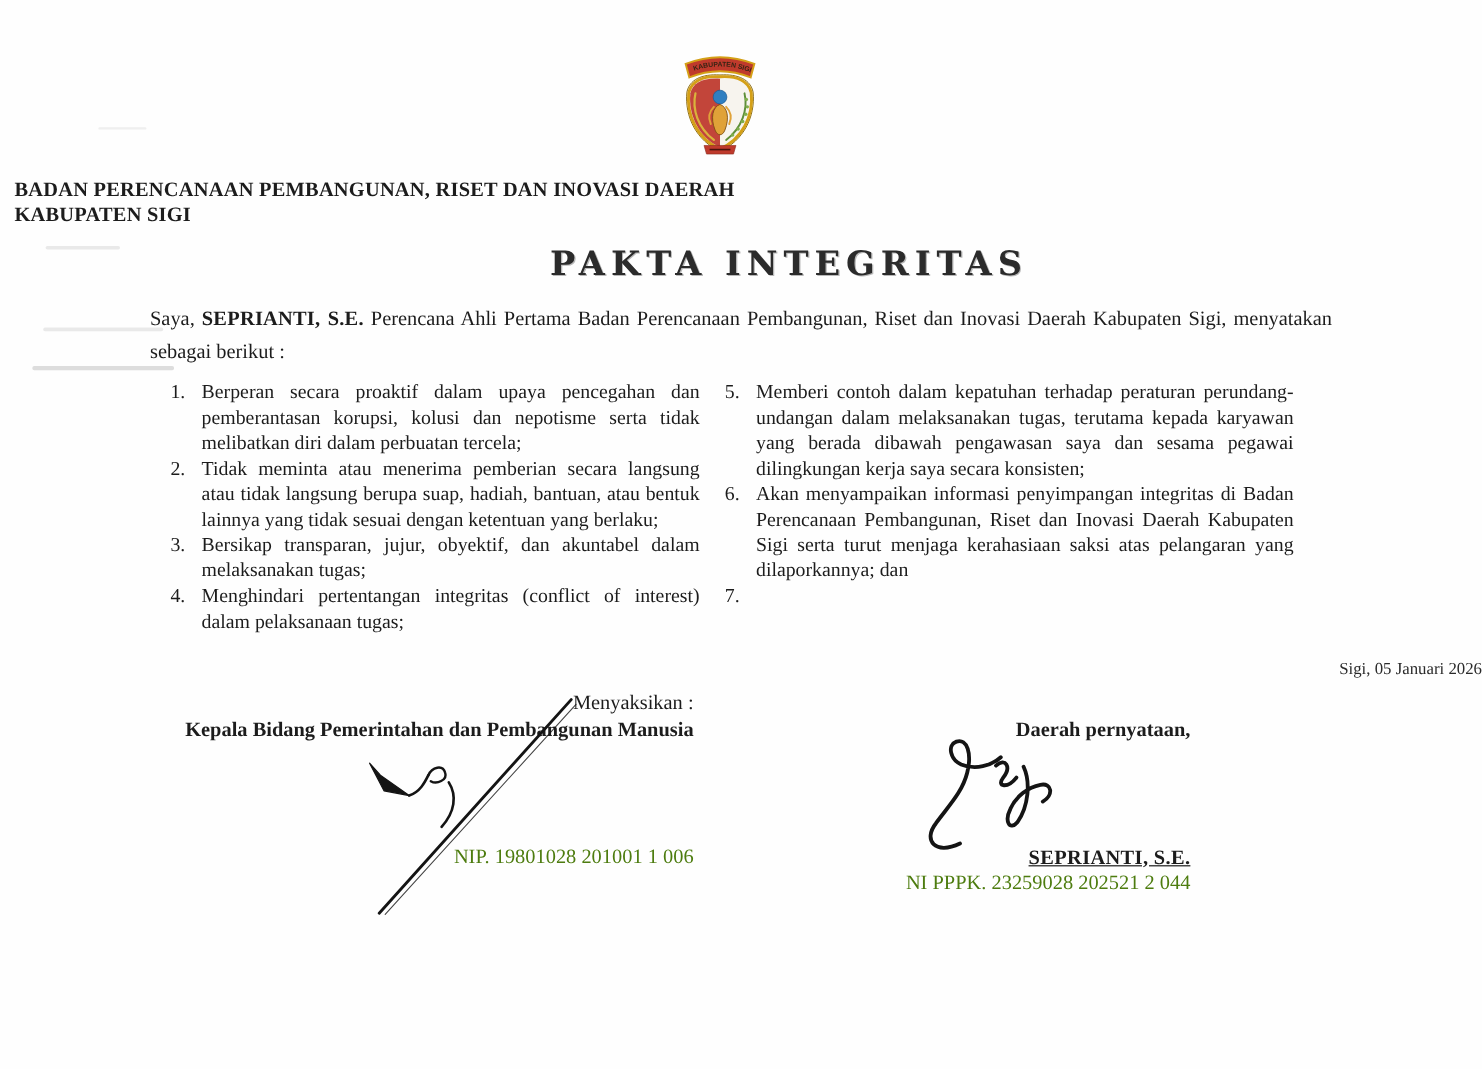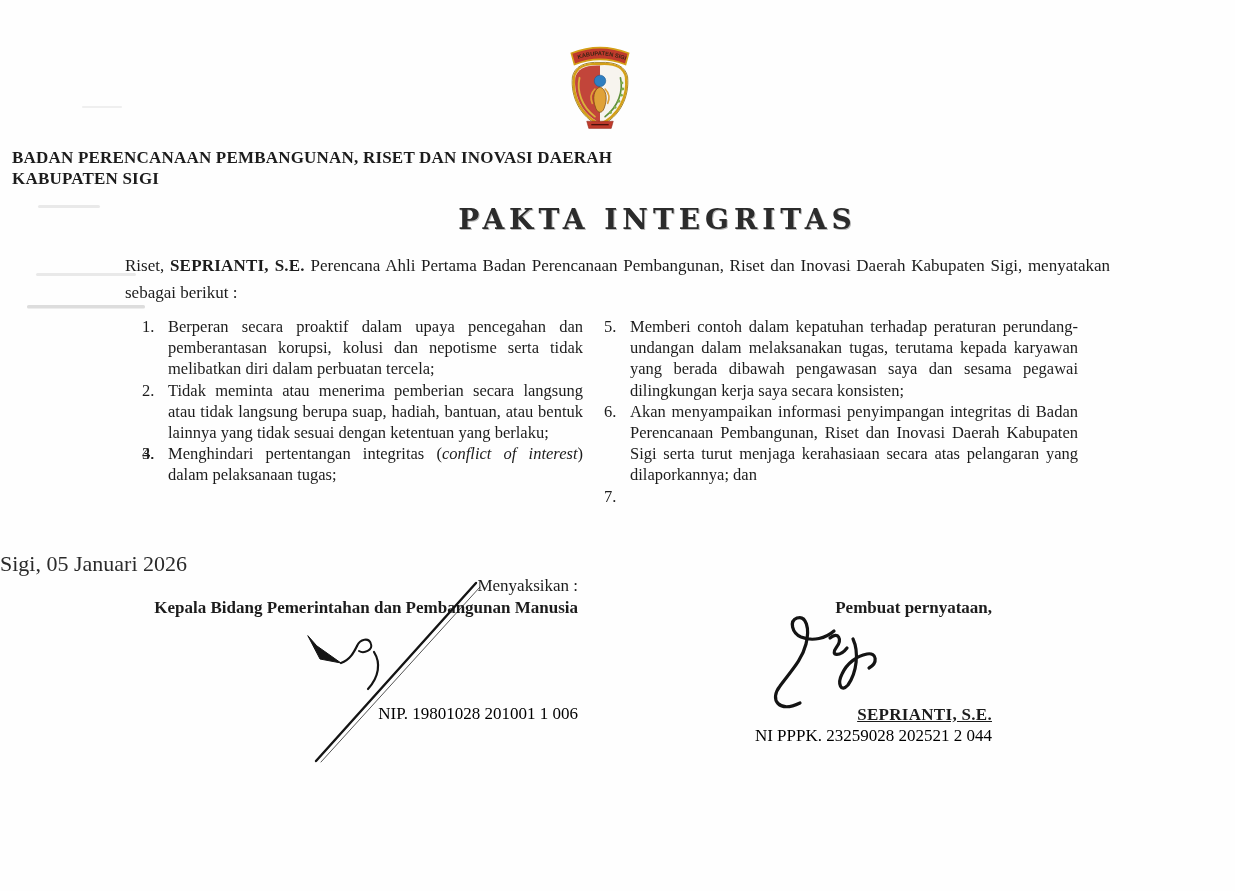--- a/index.html
+++ b/index.html
@@ -36,37 +36,37 @@
   }
   .intro b { letter-spacing: 0.2px; }
 
   
   .columns { position: absolute; top: 316px; left: 126px; width: 952px; display: flex; }
   .col { font-size: 16.5px; line-height: 21.2px; }
   .col-left  { margin-left: 14px; width: 443px; }
   .col-right { margin-left: 19px; width: 476px; }
   .pact-item { position: relative; padding-left: 28px; text-align: justify; }
   .pact-item .num { position: absolute; left: 2px; top: 0; }
-  .pact-item .it { font-style: italic; }
+  .pact-item .it { }
 
   
   .dateline {
     position: absolute; top: 551px; left: 0; width: 100%;
-    text-align: left; font-size: 22px; color: #2a2a2a;
+    text-align: right; font-size: 14px; color: #2a2a2a;
   }
 
   
   .sign-block { position: absolute; text-align: right; font-size: 17px; line-height: 21.5px; }
   .sign-witness { top: 575px; left: 126px; width: 452px; }
   .sign-declarant { top: 597px; left: 686px; width: 306px; }
   .sign-role { font-weight: bold; }
   .sign-gap-left { height: 85px; }
   .sign-gap-right { height: 85px; }
   .sign-name { font-weight: bold; text-decoration: underline; letter-spacing: 0.3px; }
-  .sign-nip { font-size: 17px; color: #000000; }
+  .sign-nip { font-size: 17px; color: #4d7c0f; }
 
   
   .ink-overlay {
     position: absolute; top: 0; left: 0; width: 1235px; height: 891px;
     pointer-events: none;
   }
 </style>
 </head>
 <body>
 
@@ -106,66 +106,67 @@
     <rect x="26.5" y="82.2" width="17" height="1.3" fill="#4a120c"></rect>
   </svg>
 
   <div class="header">
     <div>BADAN PERENCANAAN PEMBANGUNAN, RISET DAN INOVASI DAERAH</div>
     <div>KABUPATEN SIGI</div>
   </div>
 
   <div class="doc-title">PAKTA INTEGRITAS</div>
 
-  <div class="intro"><span>Riset, </span><b>SEPRIANTI, S.E.</b><span> Perencana Ahli Pertama Badan Perencanaan Pembangunan, Riset dan Inovasi Daerah Kabupaten Sigi, menyatakan sebagai berikut :</span></div>
+  <div class="intro"><span>Saya, </span><b>SEPRIANTI, S.E.</b><span> Perencana Ahli Pertama Badan Perencanaan Pembangunan, Riset dan Inovasi Daerah Kabupaten Sigi, menyatakan sebagai berikut :</span></div>
 
   <div class="columns">
     <div class="col col-left">
       <div class="pact-item">
         <span class="num">1.</span>
         <span>Berperan secara proaktif dalam upaya pencegahan dan pemberantasan korupsi, kolusi dan nepotisme serta tidak melibatkan diri dalam perbuatan tercela;</span>
       </div>
       <div class="pact-item">
         <span class="num">2.</span>
         <span>Tidak meminta atau menerima pemberian secara langsung atau tidak langsung berupa suap, hadiah, bantuan, atau bentuk lainnya yang tidak sesuai dengan ketentuan yang berlaku;</span>
       </div>
       <div class="pact-item">
         <span class="num">3.</span>
+        <span>Bersikap transparan, jujur, obyektif, dan akuntabel dalam melaksanakan tugas;</span>
       </div>
       <div class="pact-item">
         <span class="num">4.</span>
         <span><span>Menghindari pertentangan integritas (</span><span class="it">conflict of interest</span><span>) dalam pelaksanaan tugas;</span></span>
       </div>
     </div>
     <div class="col col-right">
       <div class="pact-item">
         <span class="num">5.</span>
         <span>Memberi contoh dalam kepatuhan terhadap peraturan perundang-undangan dalam melaksanakan tugas, terutama kepada karyawan yang berada dibawah pengawasan saya dan sesama pegawai dilingkungan kerja saya secara konsisten;</span>
       </div>
       <div class="pact-item">
         <span class="num">6.</span>
-        <span>Akan menyampaikan informasi penyimpangan integritas di Badan Perencanaan Pembangunan, Riset dan Inovasi Daerah Kabupaten Sigi serta turut menjaga kerahasiaan secara atas pelangaran yang dilaporkannya; dan</span>
+        <span>Akan menyampaikan informasi penyimpangan integritas di Badan Perencanaan Pembangunan, Riset dan Inovasi Daerah Kabupaten Sigi serta turut menjaga kerahasiaan saksi atas pelangaran yang dilaporkannya; dan</span>
       </div>
       <div class="pact-item">
         <span class="num">7.</span>
       </div>
     </div>
   </div>
 
   <div class="dateline">Sigi, 05 Januari 2026</div>
 
   <div class="sign-block sign-witness">
     <div>Menyaksikan :</div>
     <div class="sign-role">Kepala Bidang Pemerintahan dan Pembangunan Manusia</div>
     <div class="sign-gap-left"></div>
     <div class="sign-nip">NIP. 19801028 201001 1 006</div>
   </div>
 
   <div class="sign-block sign-declarant">
-    <div class="sign-role">Pembuat pernyataan,</div>
+    <div class="sign-role">Daerah pernyataan,</div>
     <div class="sign-gap-right"></div>
     <div class="sign-name">SEPRIANTI, S.E.</div>
     <div class="sign-nip">NI PPPK. 23259028 202521 2 044</div>
   </div>
 
   <svg class="ink-overlay" viewBox="0 0 1235 891" xmlns="http://www.w3.org/2000/svg">
 
     <g>
       <rect x="82" y="106" width="40" height="2" rx="1" fill="#bbbbbb" opacity="0.22"></rect>
       <rect x="38" y="205" width="62" height="3" rx="1.5" fill="#aaaaaa" opacity="0.25"></rect>

